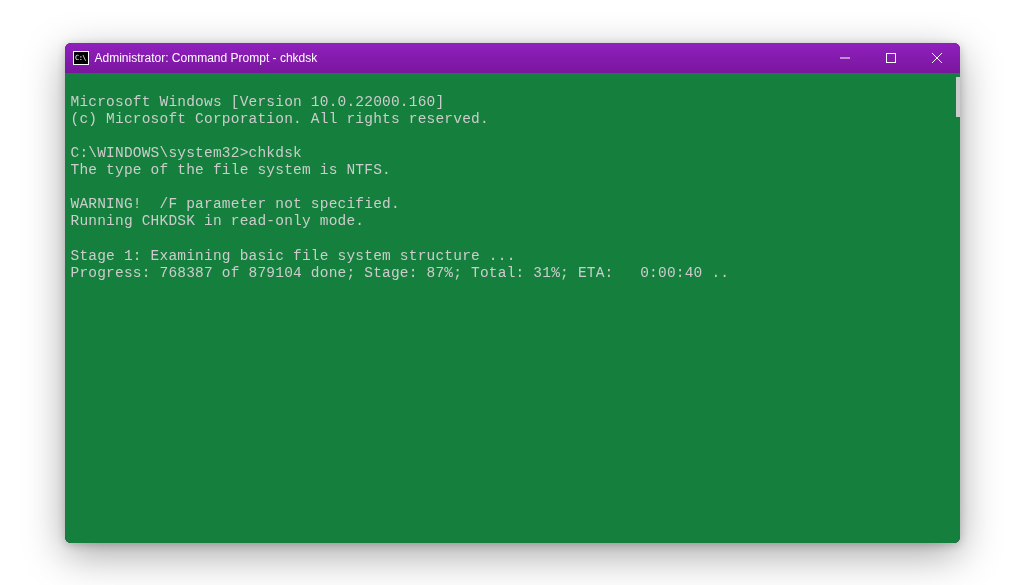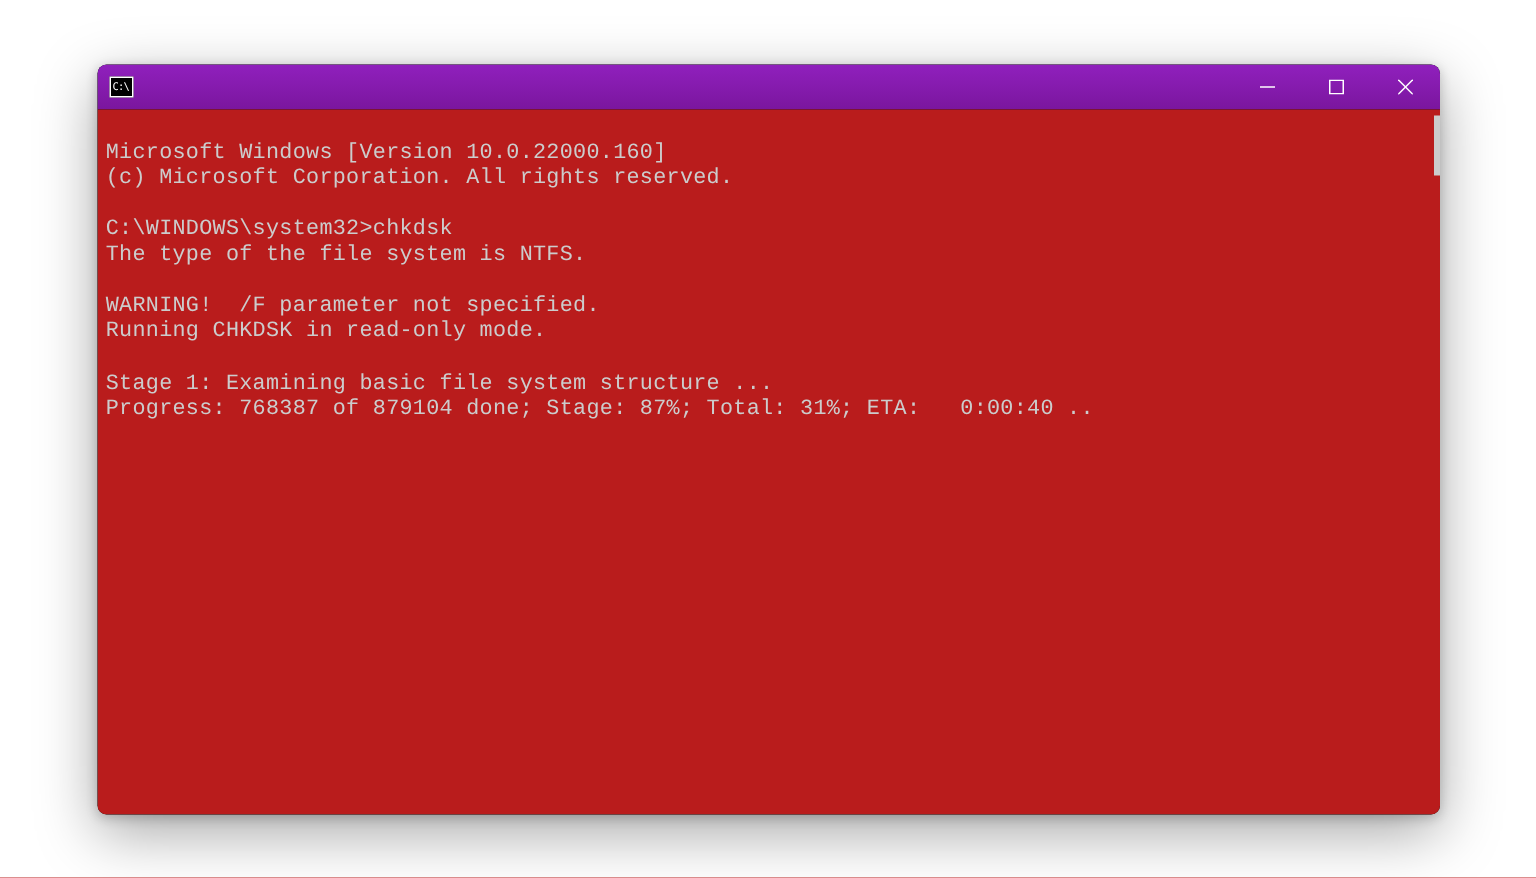--- a/index.html
+++ b/index.html
@@ -58,21 +58,21 @@
       height: 100%;
       display: flex;
       align-items: center;
       justify-content: center;
       color: #fff;
       cursor: default;
     }
     .win-btn svg { width: 10px; height: 10px; }
     .terminal {
       flex: 1;
-      background: #b91c1c;
+      background: #15803d;
       padding: 4px 6px;
       font-family: "Consolas", "Courier New", monospace;
       font-size: 14.5px;
       line-height: 1.18;
       color: #cccccc;
       letter-spacing: 0.2px;
       white-space: pre;
       overflow: hidden;
       position: relative;
     }
@@ -84,20 +84,21 @@
       height: 40px;
       background: #cccccc;
     }
   </style>
 </head>
 <body>
 
 <div class="window">
   <div class="titlebar">
     <div class="titlebar-icon">C:\</div>
+    <div class="title-text">Administrator: Command Prompt - chkdsk</div>
     <div class="window-controls">
       <div class="win-btn">
         <svg viewBox="0 0 10 10">
             <line x1="0" y1="5" x2="10" y2="5" stroke="#fff" stroke-width="1"></line>
           </svg>
       </div>
       <div class="win-btn">
         <svg viewBox="0 0 10 10">
             <rect x="0.5" y="0.5" width="9" height="9" fill="none" stroke="#fff" stroke-width="1"></rect>
           </svg>

